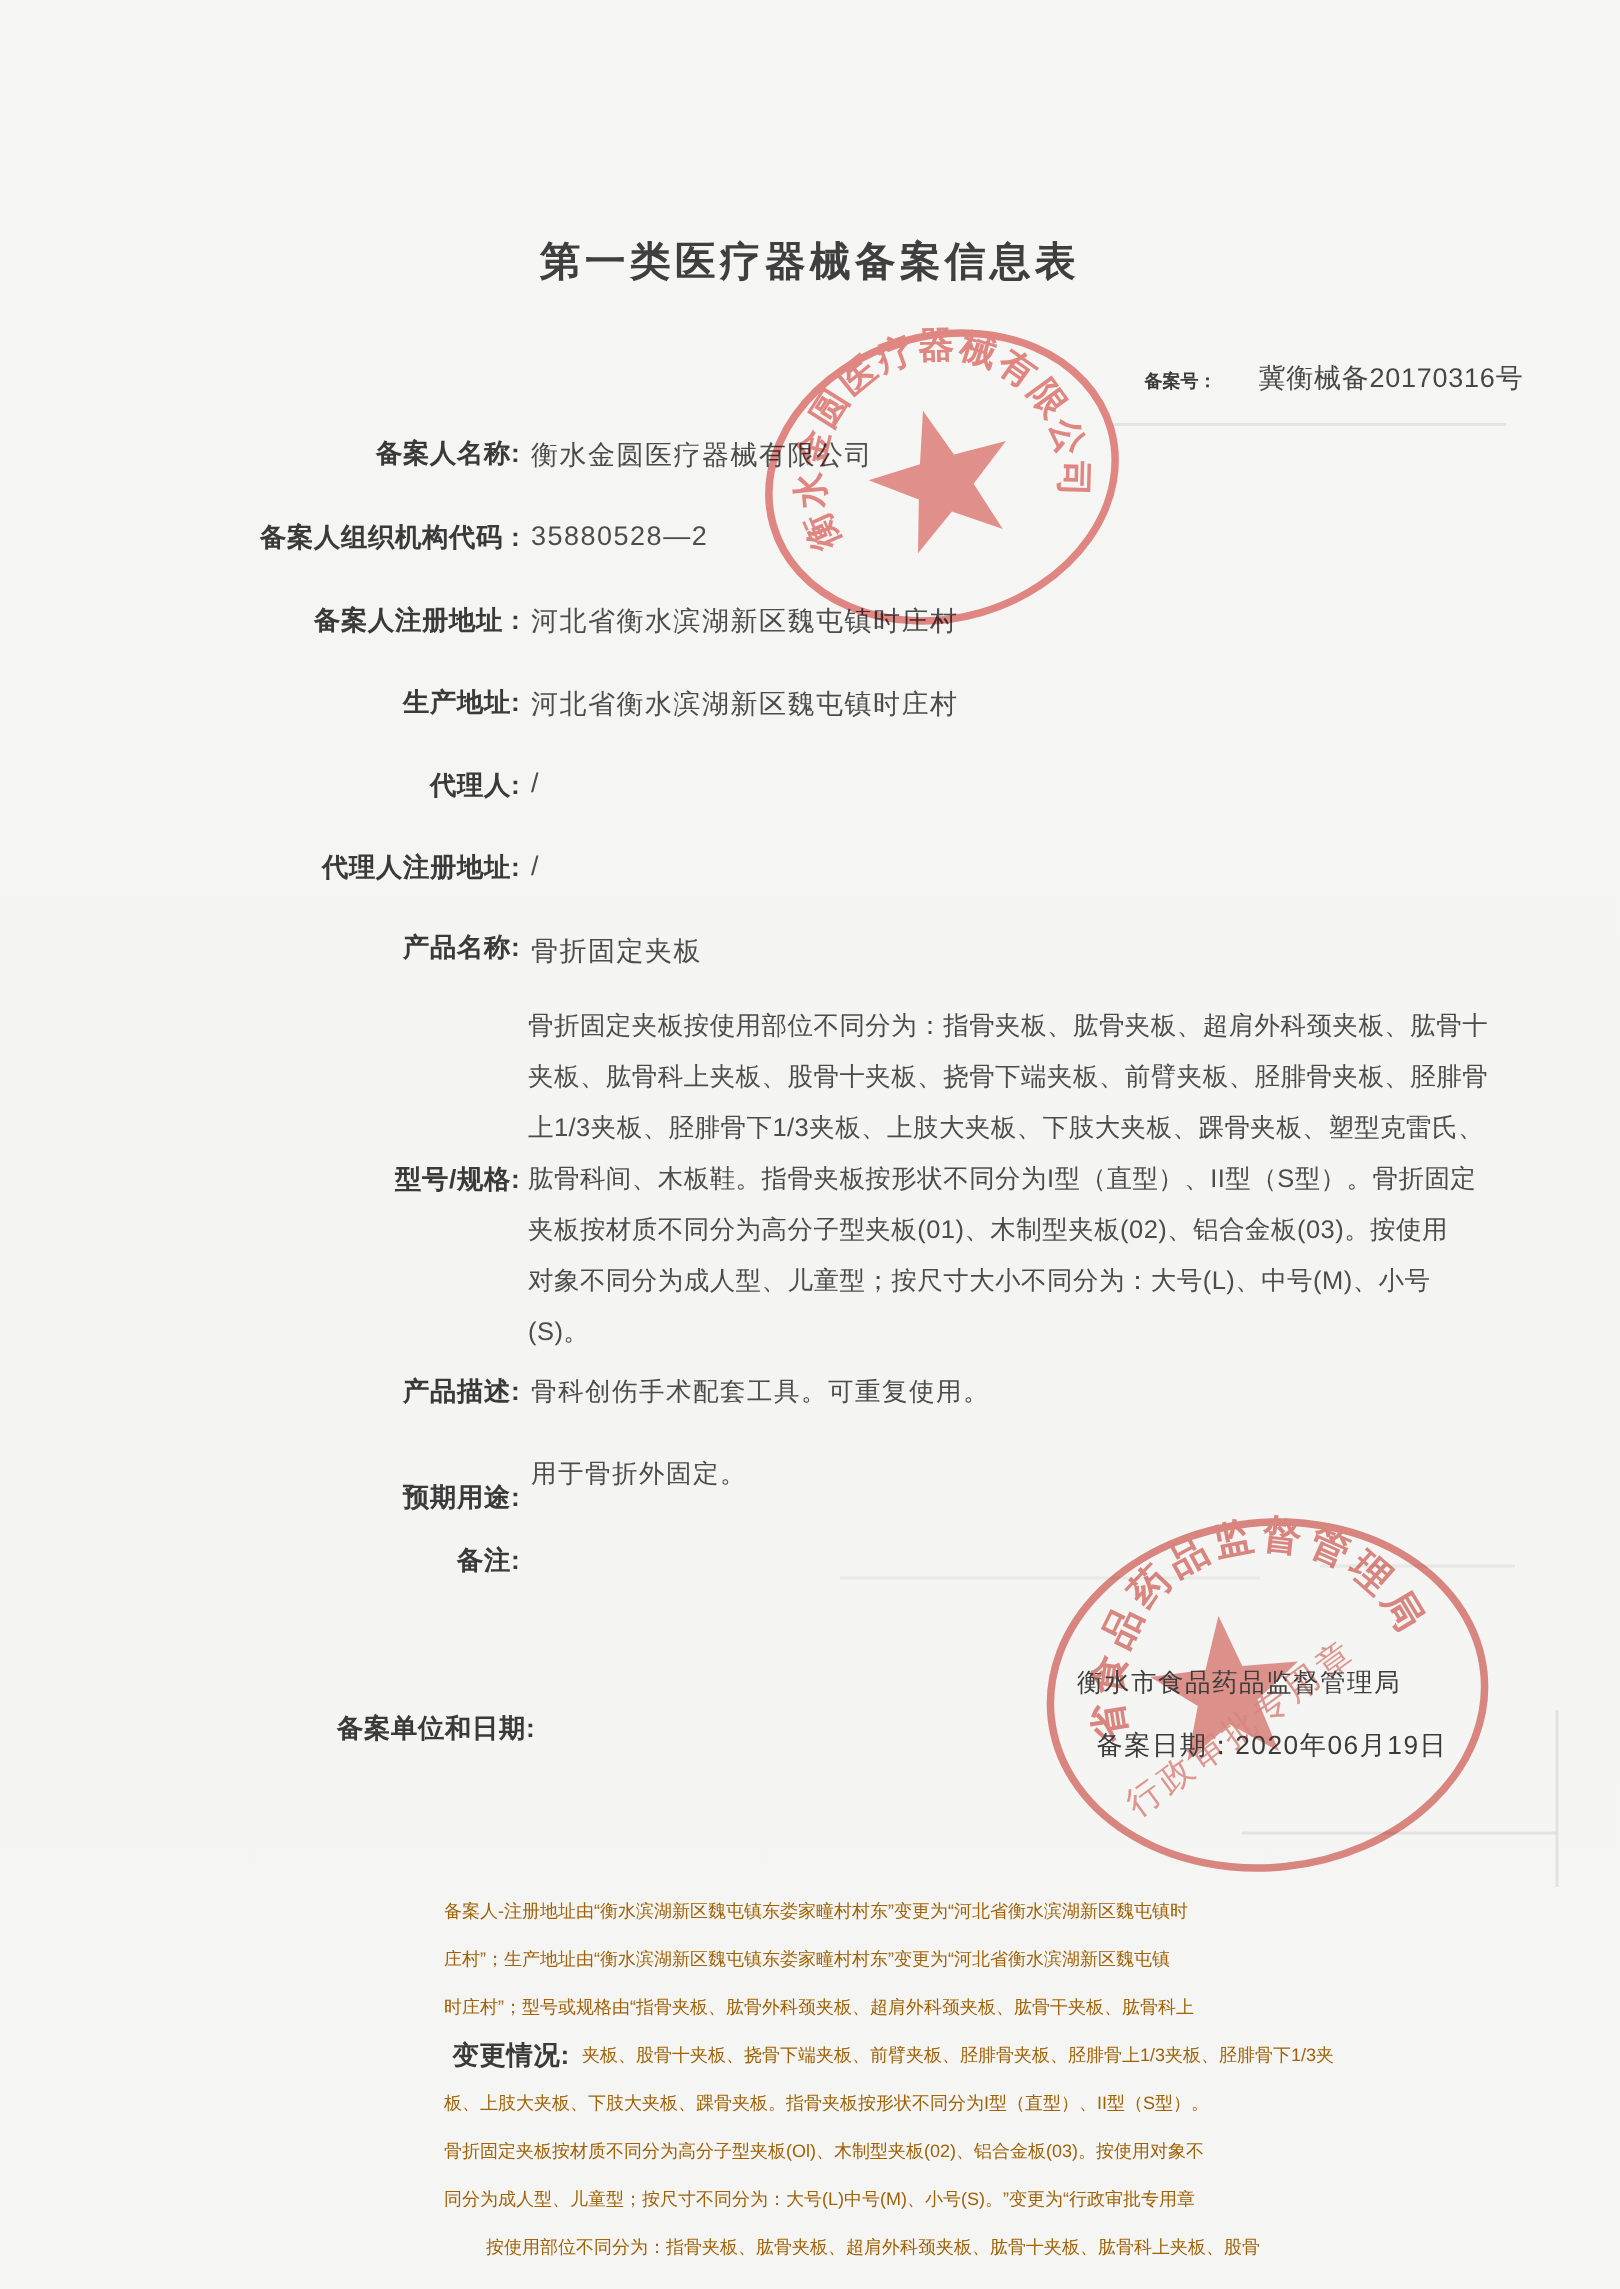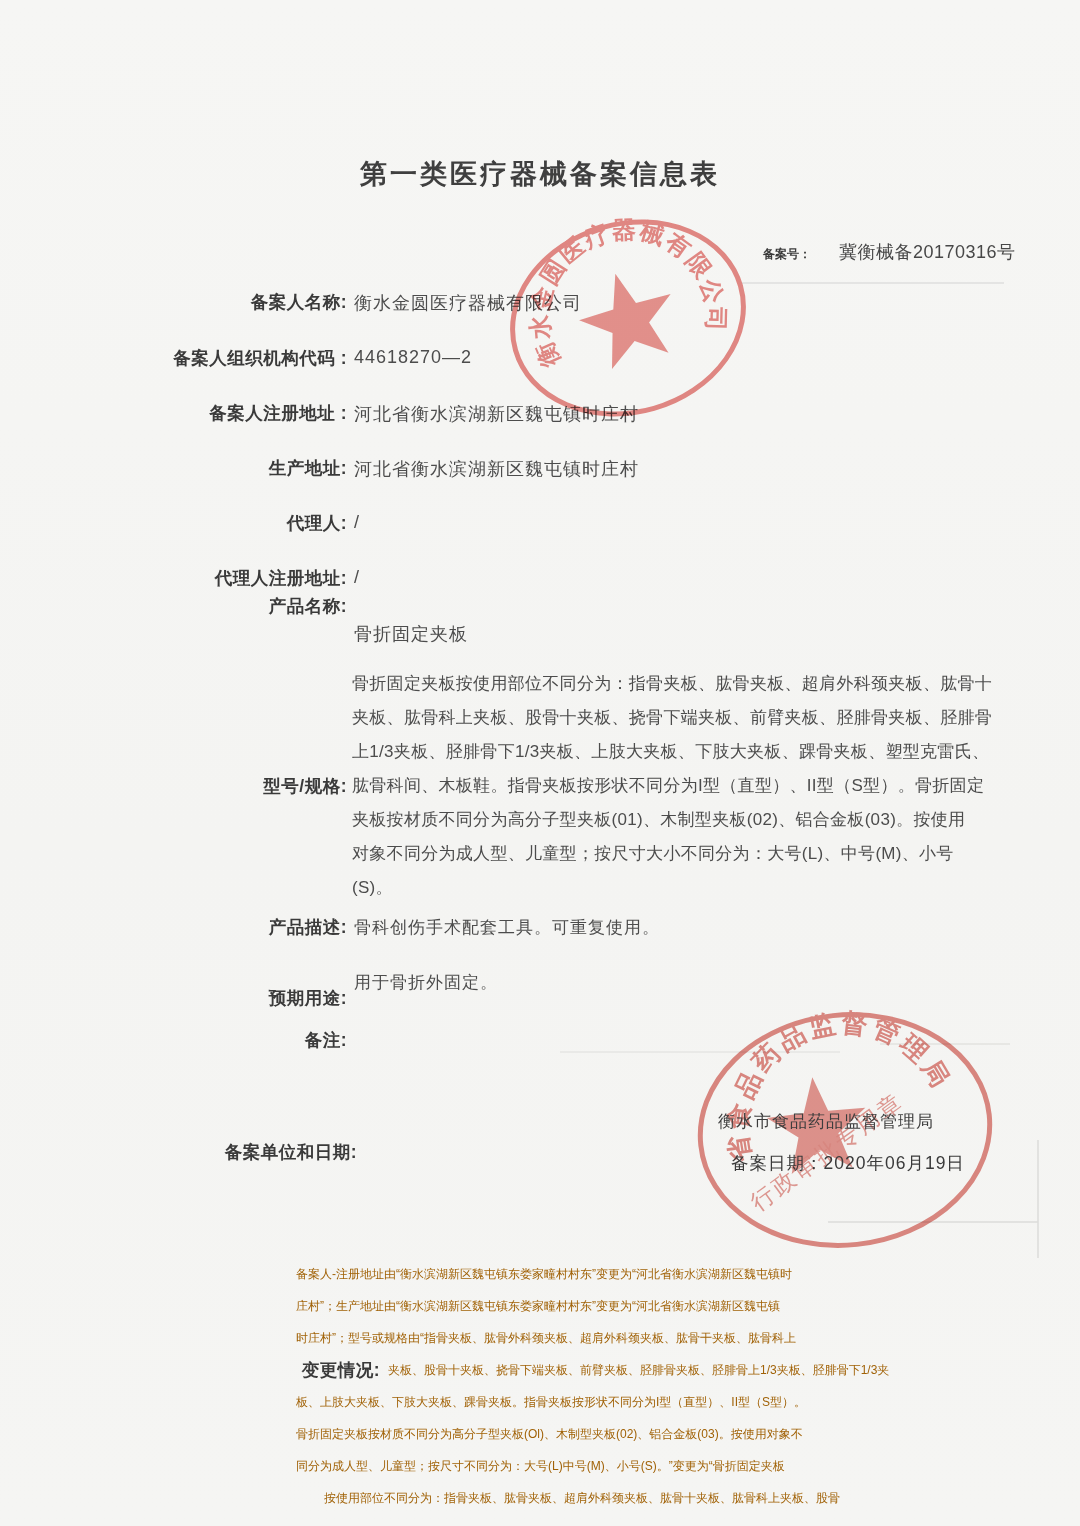--- a/index.html
+++ b/index.html
@@ -42,35 +42,35 @@
 <div class="abs doc-title texty">第一类医疗器械备案信息表</div>
 
 <div class="abs texty" style="left:763px;top:240px;white-space:nowrap;">
   <span class="recno-label">备案号：</span><span class="recno-value">冀衡械备20170316号</span>
 </div>
 
 <div class="abs fieldlabel texty" style="top:290px;">备案人名称:</div>
 <div class="abs fieldvalue texty" style="top:291px;">衡水金圆医疗器械有限公司</div>
 
 <div class="abs fieldlabel texty" style="top:346px;">备案人组织机构代码 :</div>
-<div class="abs fieldvalue texty" style="top:347px;">44618270—2</div>
+<div class="abs fieldvalue texty" style="top:347px;">35880528—2</div>
 
 <div class="abs fieldlabel texty" style="top:401px;">备案人注册地址 :</div>
 <div class="abs fieldvalue texty" style="top:402px;">河北省衡水滨湖新区魏屯镇时庄村</div>
 
 <div class="abs fieldlabel texty" style="top:456px;">生产地址:</div>
 <div class="abs fieldvalue texty" style="top:457px;">河北省衡水滨湖新区魏屯镇时庄村</div>
 
 <div class="abs fieldlabel texty" style="top:511px;">代理人:</div>
 <div class="abs fieldvalue texty" style="top:512px;">/</div>
 
 <div class="abs fieldlabel texty" style="top:566px;">代理人注册地址:</div>
 <div class="abs fieldvalue texty" style="top:567px;">/</div>
 
-<div class="abs fieldlabel texty" style="top:594px;">产品名称:</div>
+<div class="abs fieldlabel texty" style="top:619px;">产品名称:</div>
 <div class="abs fieldvalue texty" style="top:622px;">骨折固定夹板</div>
 
 <div class="abs fieldlabel texty" style="top:774px;">型号/规格:</div>
 <div class="abs specline texty" style="top:672px;">骨折固定夹板按使用部位不同分为：指骨夹板、肱骨夹板、超肩外科颈夹板、肱骨十</div>
 <div class="abs specline texty" style="top:706px;">夹板、肱骨科上夹板、股骨十夹板、挠骨下端夹板、前臂夹板、胫腓骨夹板、胫腓骨</div>
 <div class="abs specline texty" style="top:740px;">上1/3夹板、胫腓骨下1/3夹板、上肢大夹板、下肢大夹板、踝骨夹板、塑型克雷氏、</div>
 <div class="abs specline texty" style="top:774px;">肱骨科间、木板鞋。指骨夹板按形状不同分为I型（直型）、II型（S型）。骨折固定</div>
 <div class="abs specline texty" style="top:808px;">夹板按材质不同分为高分子型夹板(01)、木制型夹板(02)、铝合金板(03)。按使用</div>
 <div class="abs specline texty" style="top:842px;">对象不同分为成人型、儿童型；按尺寸大小不同分为：大号(L)、中号(M)、小号</div>
 <div class="abs specline texty" style="top:876px;">(S)。</div>
@@ -90,21 +90,21 @@
   <span>备案日期：</span><span>2020年06月19日</span>
 </div>
 
 <div class="abs fieldlabel texty" style="left:40px;width:340px;top:1358px;">变更情况:</div>
 <div class="abs changeline texty" style="top:1266px;">备案人-注册地址由“衡水滨湖新区魏屯镇东娄家疃村村东”变更为“河北省衡水滨湖新区魏屯镇时</div>
 <div class="abs changeline texty" style="top:1298px;">庄村”；生产地址由“衡水滨湖新区魏屯镇东娄家疃村村东”变更为“河北省衡水滨湖新区魏屯镇</div>
 <div class="abs changeline texty" style="top:1330px;">时庄村”；型号或规格由“指骨夹板、肱骨外科颈夹板、超肩外科颈夹板、肱骨干夹板、肱骨科上</div>
 <div class="abs changeline indented texty" style="top:1362px;">夹板、股骨十夹板、挠骨下端夹板、前臂夹板、胫腓骨夹板、胫腓骨上1/3夹板、胫腓骨下1/3夹</div>
 <div class="abs changeline texty" style="top:1394px;">板、上肢大夹板、下肢大夹板、踝骨夹板。指骨夹板按形状不同分为I型（直型）、II型（S型）。</div>
 <div class="abs changeline texty" style="top:1426px;">骨折固定夹板按材质不同分为高分子型夹板(Ol)、木制型夹板(02)、铝合金板(03)。按使用对象不</div>
-<div class="abs changeline texty" style="top:1458px;">同分为成人型、儿童型；按尺寸不同分为：大号(L)中号(M)、小号(S)。”变更为“骨折固定夹板</div>
+<div class="abs changeline texty" style="top:1458px;">同分为成人型、儿童型；按尺寸不同分为：大号(L)中号(M)、小号(S)。”变更为“行政审批专用章</div>
 <div class="abs changeline texty" style="top:1490px;margin-left:28px;">按使用部位不同分为：指骨夹板、肱骨夹板、超肩外科颈夹板、肱骨十夹板、肱骨科上夹板、股骨</div>
 
 <div class="abs artifact" style="left:742px;top:282px;width:262px;height:2px;opacity:.7;"></div>
 <div class="abs artifact" style="left:560px;top:1051px;width:280px;height:2px;opacity:.5;"></div>
 <div class="abs artifact" style="left:880px;top:1043px;width:130px;height:2px;opacity:.6;"></div>
 <div class="abs artifact" style="left:828px;top:1221px;width:210px;height:2px;opacity:.8;"></div>
 <div class="abs artifact" style="left:1037px;top:1140px;width:2px;height:118px;opacity:.8;"></div>
 
 <div class="abs stamp" style="left:500px;top:216px;width:256px;height:204px;">
   <svg width="256" height="204" viewBox="0 0 256 204">

